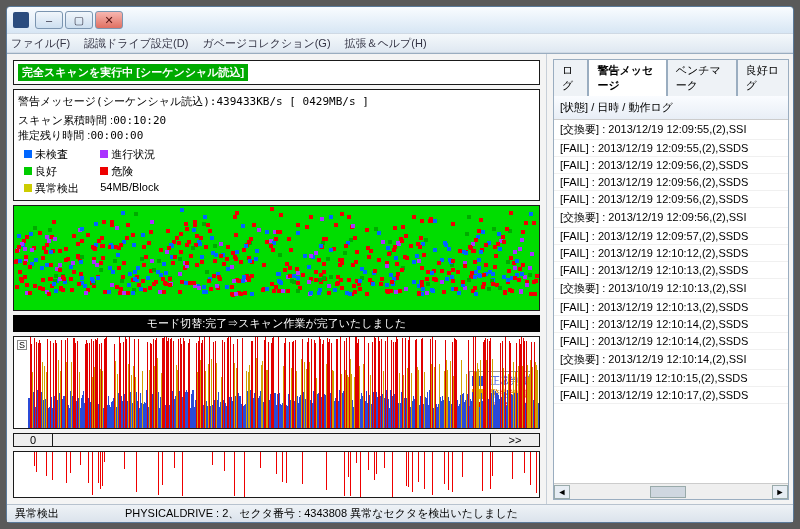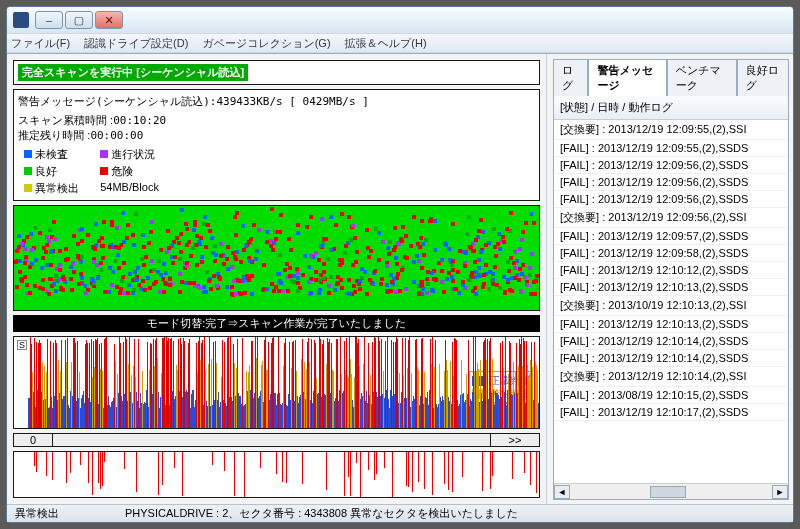--- a/index.html
+++ b/index.html
@@ -1379,29 +1379,28 @@
       <div class="logpanel">
         <div class="loghead">[状態] / 日時 / 動作ログ</div>
         <div class="logbody" id="logbody">
             <div class="logrow">[交換要] : 2013/12/19 12:09:55,(2),SSI</div>
             <div class="logrow">[FAIL] : 2013/12/19 12:09:55,(2),SSDS</div>
             <div class="logrow">[FAIL] : 2013/12/19 12:09:56,(2),SSDS</div>
             <div class="logrow">[FAIL] : 2013/12/19 12:09:56,(2),SSDS</div>
             <div class="logrow">[FAIL] : 2013/12/19 12:09:56,(2),SSDS</div>
             <div class="logrow">[交換要] : 2013/12/19 12:09:56,(2),SSI</div>
             <div class="logrow">[FAIL] : 2013/12/19 12:09:57,(2),SSDS</div>
-            <div class="logrow">[FAIL] : 2013/12/19 12:09:58,(2),SSDS</div>
             <div class="logrow">[FAIL] : 2013/12/19 12:10:12,(2),SSDS</div>
             <div class="logrow">[FAIL] : 2013/12/19 12:10:13,(2),SSDS</div>
             <div class="logrow">[交換要] : 2013/10/19 12:10:13,(2),SSI</div>
             <div class="logrow">[FAIL] : 2013/12/19 12:10:13,(2),SSDS</div>
             <div class="logrow">[FAIL] : 2013/12/19 12:10:14,(2),SSDS</div>
             <div class="logrow">[FAIL] : 2013/12/19 12:10:14,(2),SSDS</div>
             <div class="logrow">[交換要] : 2013/12/19 12:10:14,(2),SSI</div>
-            <div class="logrow">[FAIL] : 2013/08/19 12:10:15,(2),SSDS</div>
+            <div class="logrow">[FAIL] : 2013/11/19 12:10:15,(2),SSDS</div>
             <div class="logrow">[FAIL] : 2013/12/19 12:10:17,(2),SSDS</div>
           </div>
         <div class="hscroll">
           <div class="btn">◄</div>
           <div class="thumb"></div>
           <div style="flex:1"></div>
           <div class="btn">►</div>
         </div>
       </div>
     </div>

